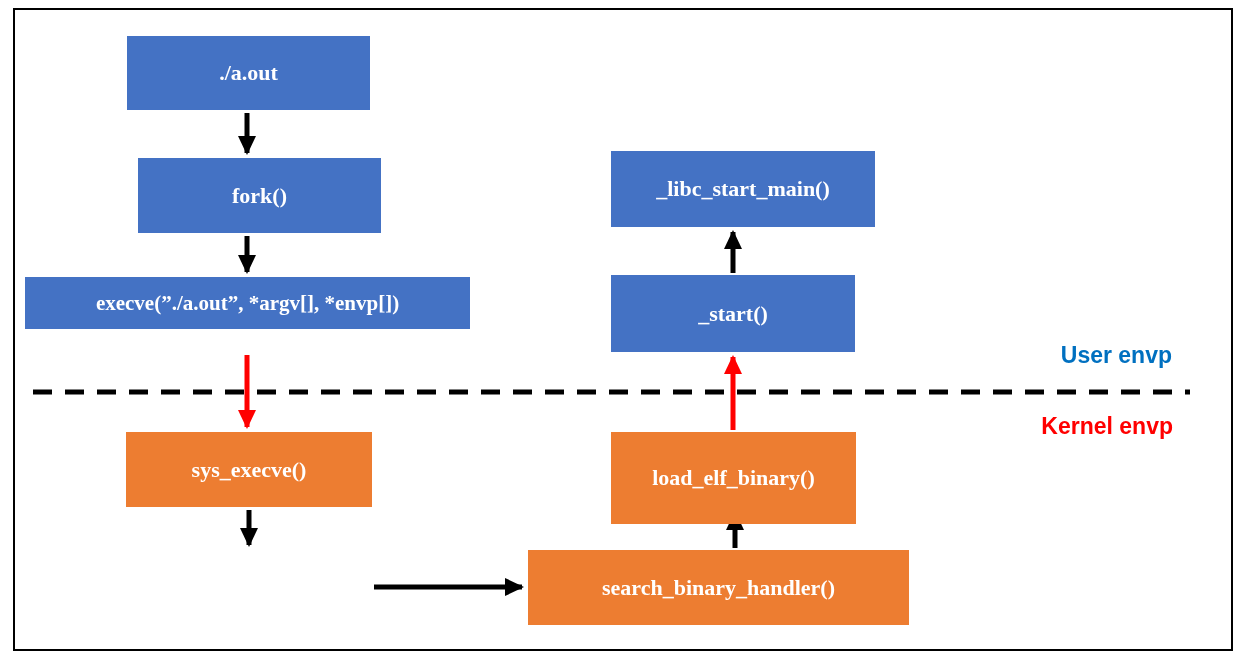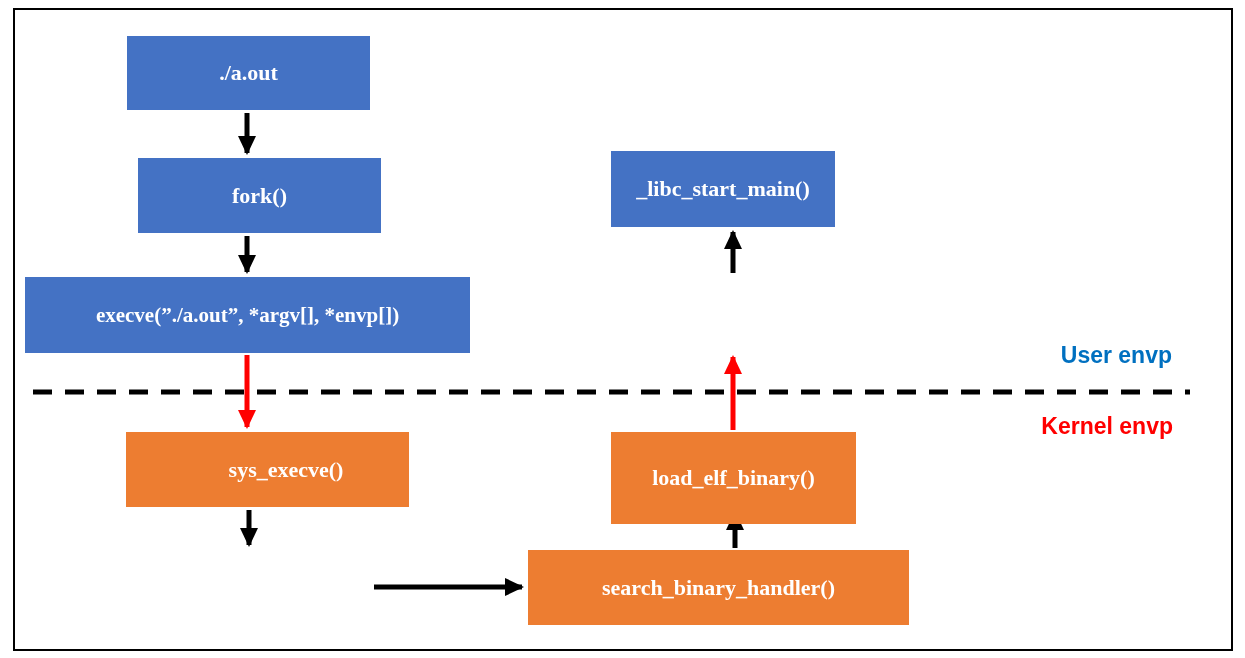--- a/index.html
+++ b/index.html
@@ -43,24 +43,24 @@
     text-align: left;
     white-space: nowrap;
     letter-spacing: 0px;
     font-family: Liberation Serif, serif;
   }
   .node.user   { background: var(--c-user-box, #4472C4); }
   .node.kernel { background: var(--c-kernel-box, #ED7D31); }
 
   .n-aout   { left: 127px; top: 36px;  width: 243px; height: 74px; }
   .n-fork   { left: 138px; top: 158px; width: 243px; height: 75px; }
-  .n-execve { left: 25px;  top: 277px; width: 445px; height: 76px; font-size: 21px; }
-  .n-libc   { left: 611px; top: 151px; width: 224px; height: 76px; }
+  .n-execve { left: 25px;  top: 277px; width: 445px; height: 52px; font-size: 21px; }
+  .n-libc   { left: 611px; top: 151px; width: 264px; height: 76px; }
   .n-start  { left: 611px; top: 275px; width: 244px; height: 77px; }
-  .n-sys    { left: 126px; top: 432px; width: 246px; height: 75px; padding-left: 37px; }
+  .n-sys    { left: 126px; top: 432px; width: 246px; height: 75px; }
   .n-do     { left: 126px; top: 550px; width: 246px; height: 75px; }
   .n-search { left: 528px; top: 550px; width: 381px; height: 75px; }
   .n-load   { left: 611px; top: 432px; width: 245px; height: 92px; }
 
   .mode-label {
     position: absolute;
     font-weight: bold;
     font-size: 23px;
     white-space: nowrap;
   }
@@ -111,20 +111,21 @@
 
     <line class="edge-red" x1="733" y1="430" x2="733" y2="357" stroke-width="5" marker-end="url(#ah-red)"></line>
 
     <line class="edge-black" x1="733" y1="273" x2="733" y2="232" stroke-width="5" marker-end="url(#ah-black)"></line>
   </svg>
 
   <div class="node user n-aout">./a.out</div>
   <div class="node user n-fork">fork()</div>
   <div class="node user n-execve">execve(”./a.out”, *argv[], *envp[])</div>
   <div class="node user n-libc">_libc_start_main()</div>
+  <div class="node user n-start">_start()</div>
 
   <div class="node kernel n-sys">sys_execve()</div>
   <div class="node kernel n-search">search_binary_handler()</div>
   <div class="node kernel n-load">load_elf_binary()</div>
 
   <div class="mode-label mode-user">User envp</div>
   <div class="mode-label mode-kernel">Kernel envp</div>
 
 </div>
 

